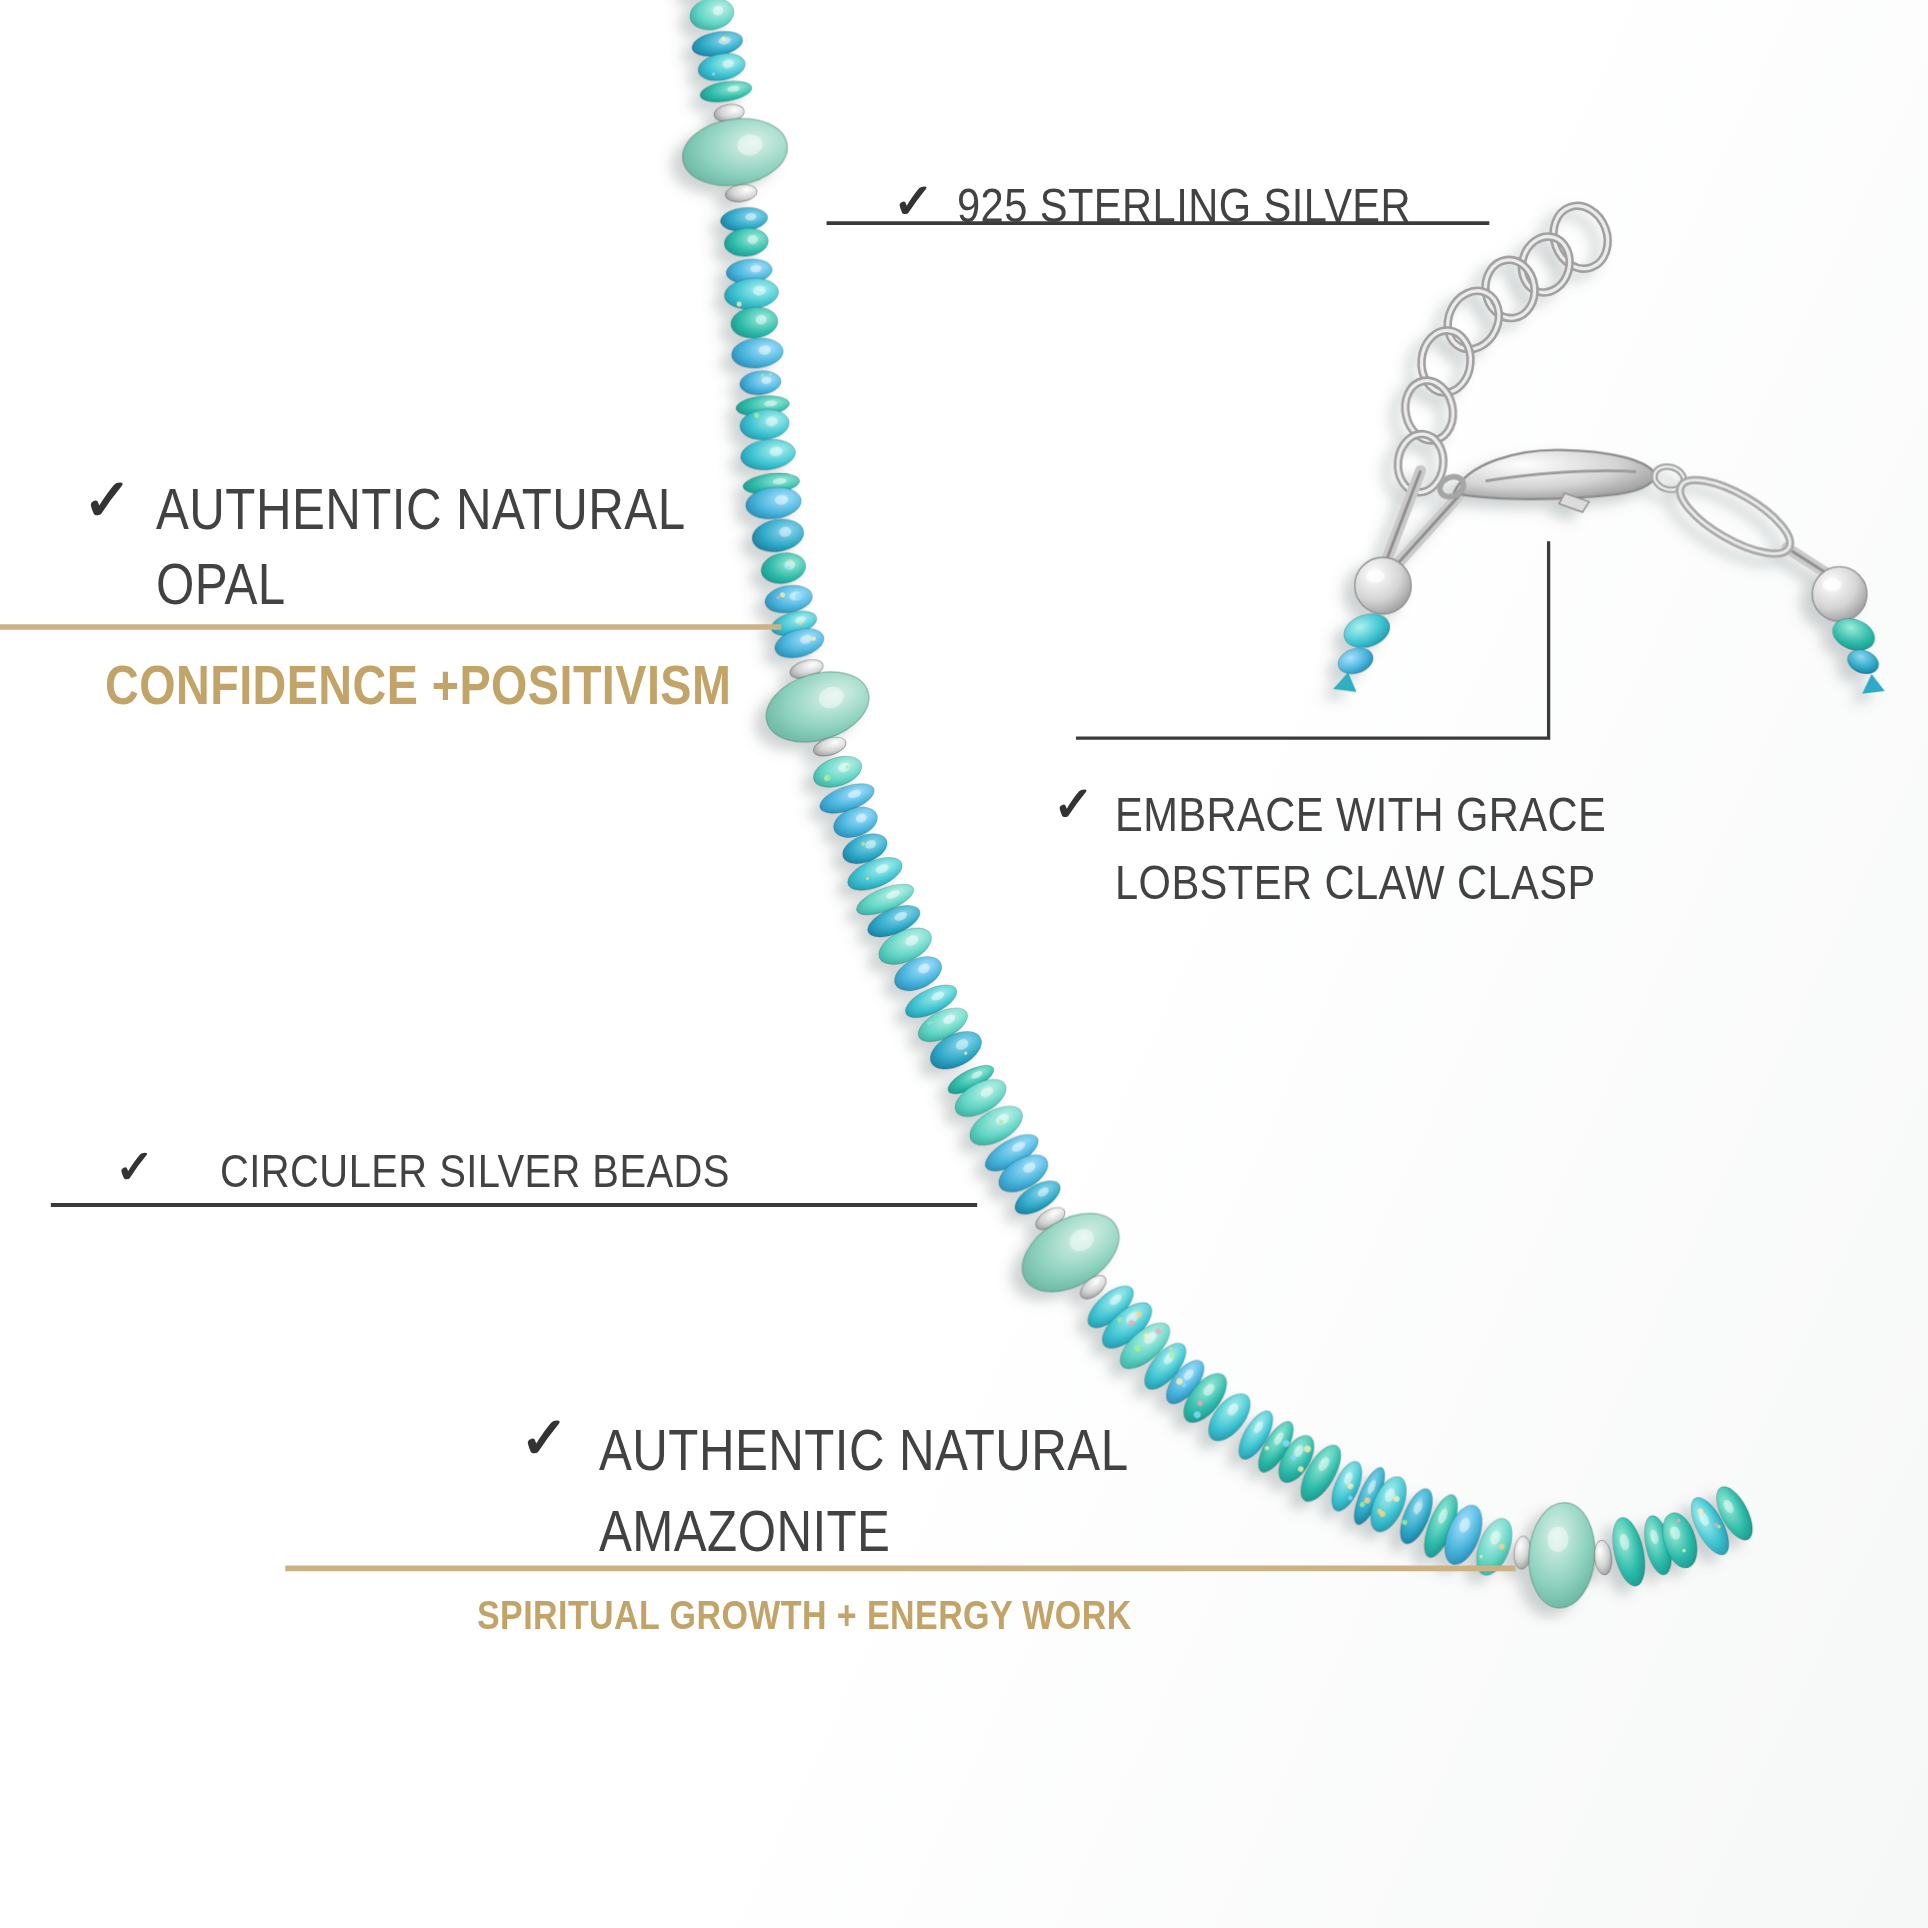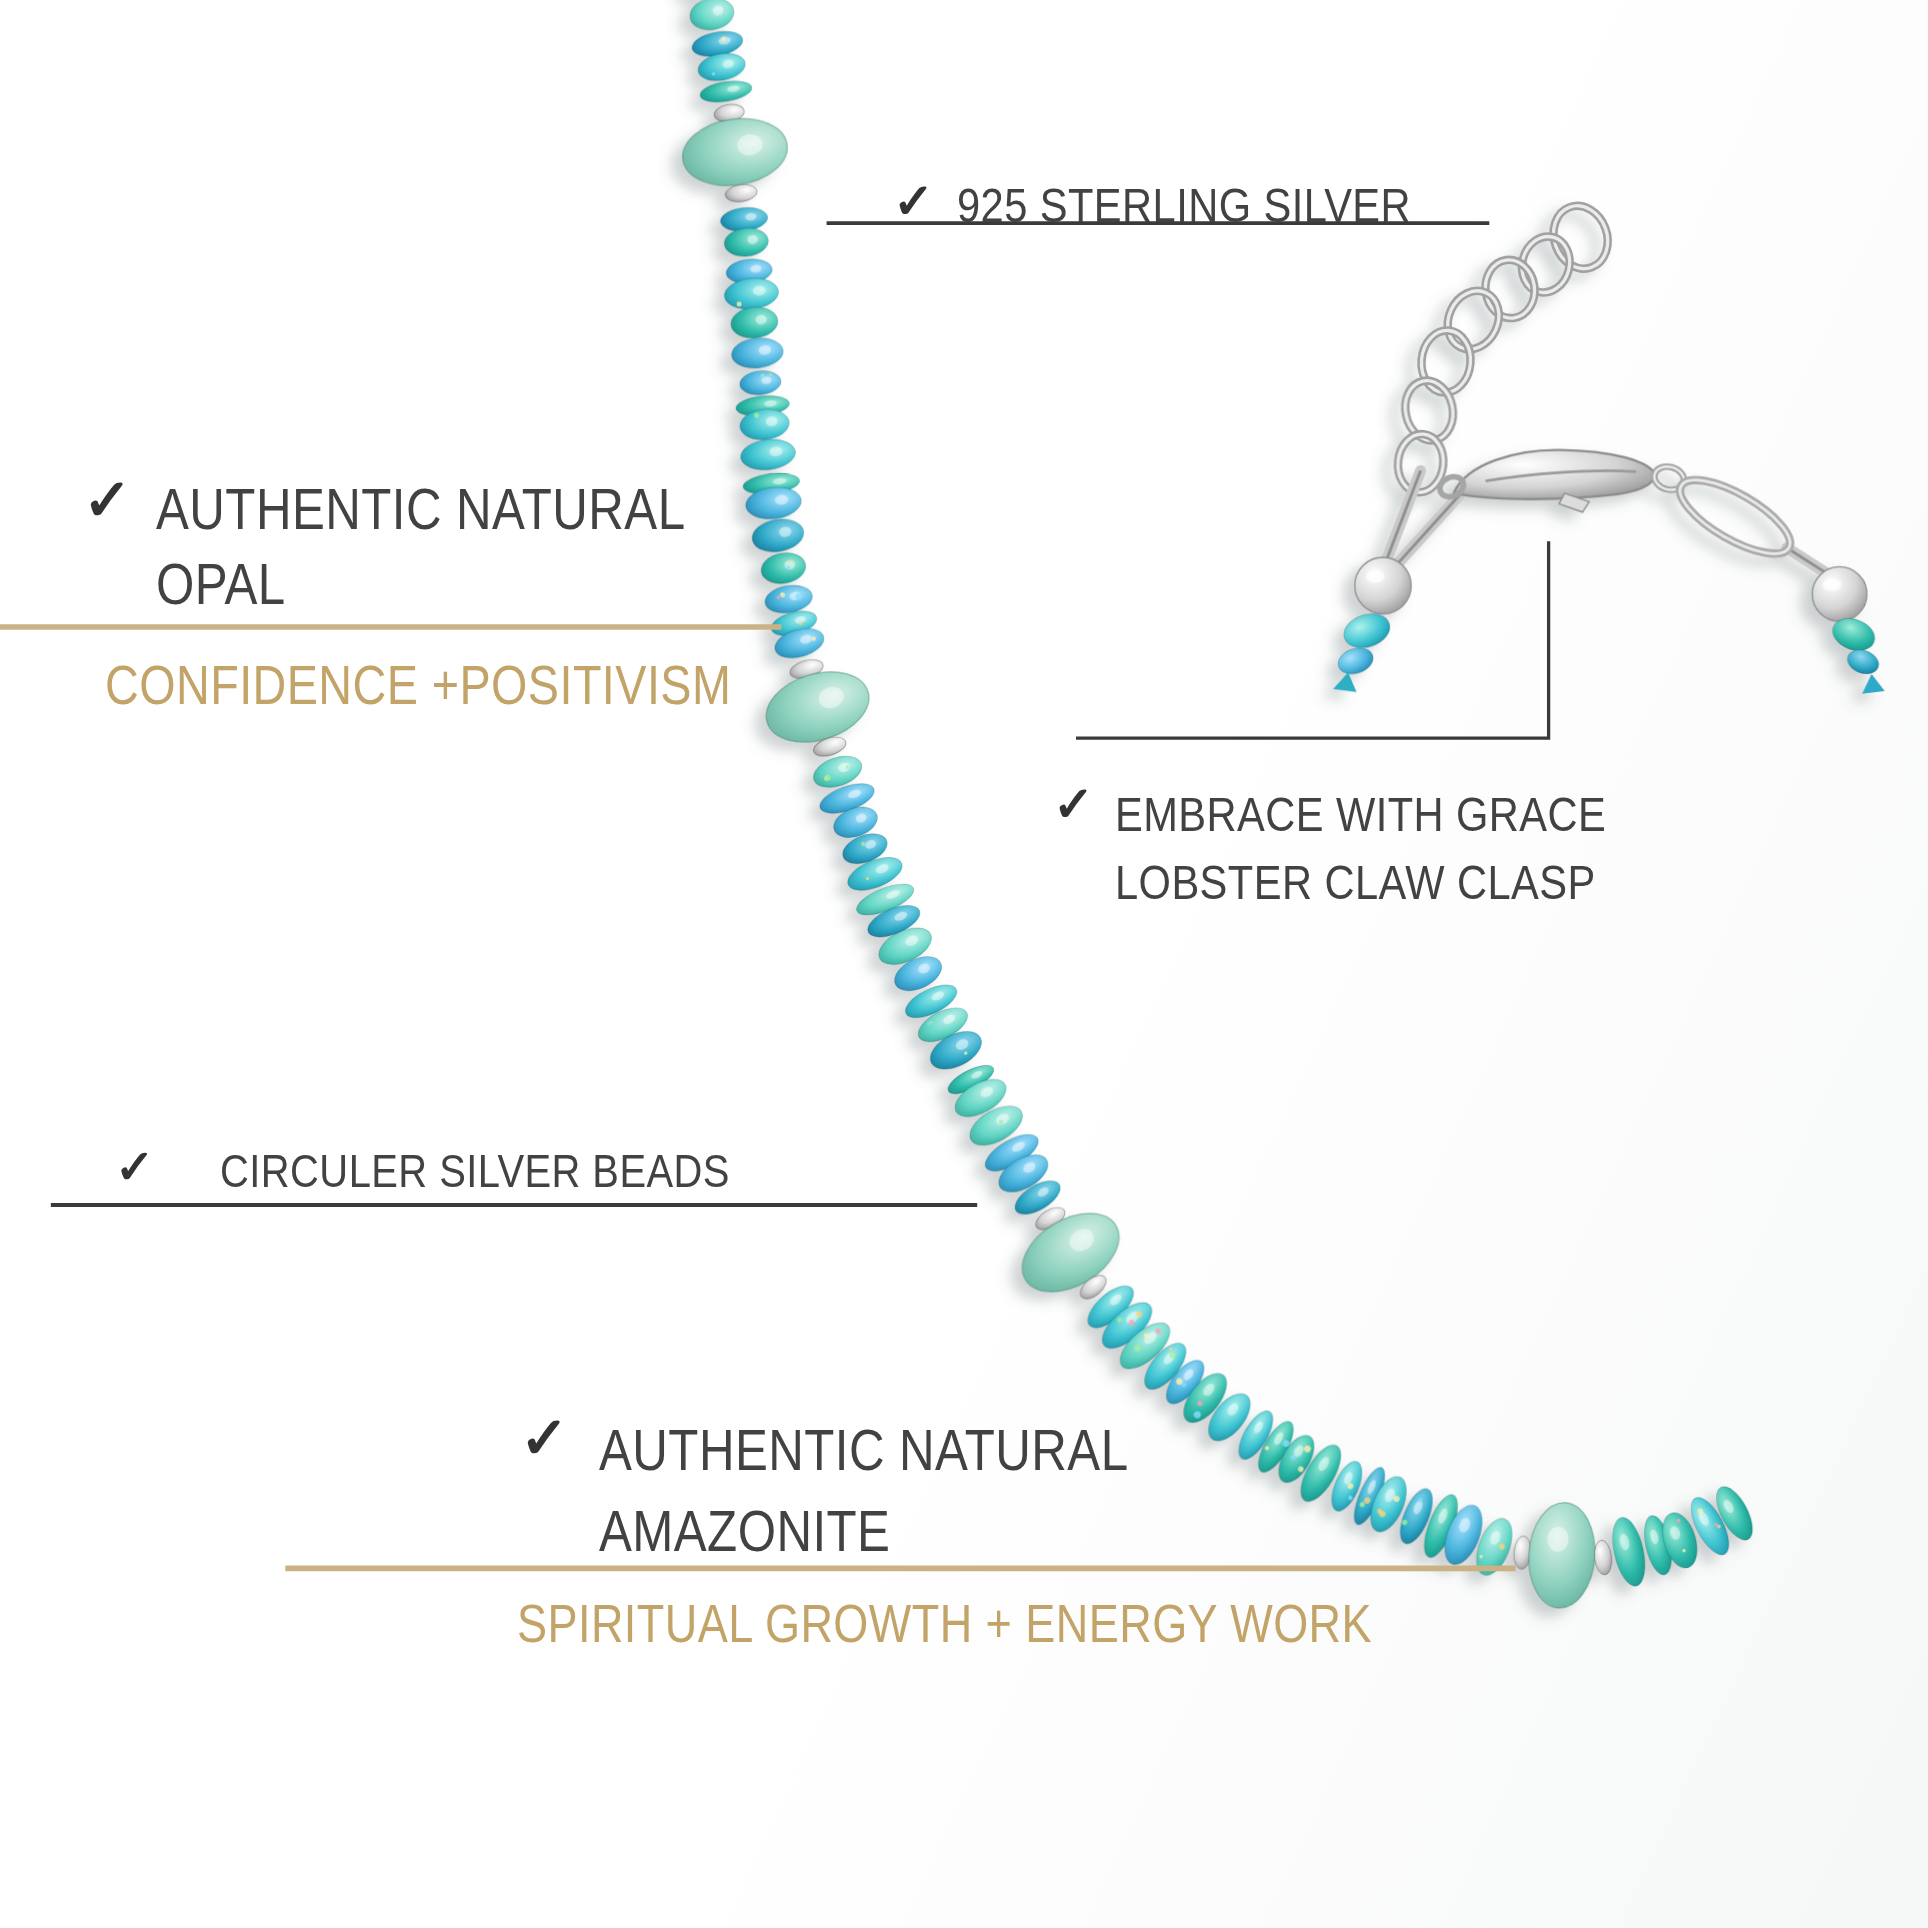--- a/index.html
+++ b/index.html
@@ -6,21 +6,21 @@
   .canvas{
     position:relative;width:1928px;height:1928px;overflow:hidden;
     background:linear-gradient(115deg,#ffffff 55%,#f6f7f7 100%);
     font-family:"Liberation Sans",sans-serif;
   }
   svg.art{position:absolute;left:0;top:0;width:1928px;height:1928px;}
   .ann{position:absolute;display:flex;align-items:flex-start;color:var(--text_dark,#424242);}
   .ann .check{color:var(--check_color,#333333);font-weight:600;line-height:1;}
   .cond{display:inline-block;transform:scaleX(.85);transform-origin:0 0;white-space:nowrap;letter-spacing:0.5px;}
   .lines span{display:block;}
-  .gold{color:var(--gold_text,#c2a368);font-weight:400;}
+  .gold{color:var(--gold_text,#c2a368);font-weight:700;}
   .dk{stroke:var(--line_dark,#3a3a3a);}
   .gd{stroke:var(--gold_line,#cbb284);}
 </style>
 </head>
 <body>
 
 <div class="canvas">
 
   <svg class="art" viewBox="0 0 2048 2048">
     <defs>
@@ -495,18 +495,18 @@
     <span class="cond">CIRCULER SILVER BEADS</span>
   </div>
 
   <div class="ann" style="left:520px;top:1409px;font-size:58px;gap:30px;line-height:81px">
     <span class="check">✓</span>
     <span class="cond lines">
       <span>AUTHENTIC NATURAL</span>
       <span>AMAZONITE</span>
     </span>
   </div>
-  <div class="ann gold" style="left:517px;top:1593px;font-size:53px">
+  <div class="ann gold" style="left:477px;top:1593px;font-size:40px">
     <span class="cond">SPIRITUAL GROWTH + ENERGY WORK</span>
   </div>
 
 </div>
 
 
 </body></html>

